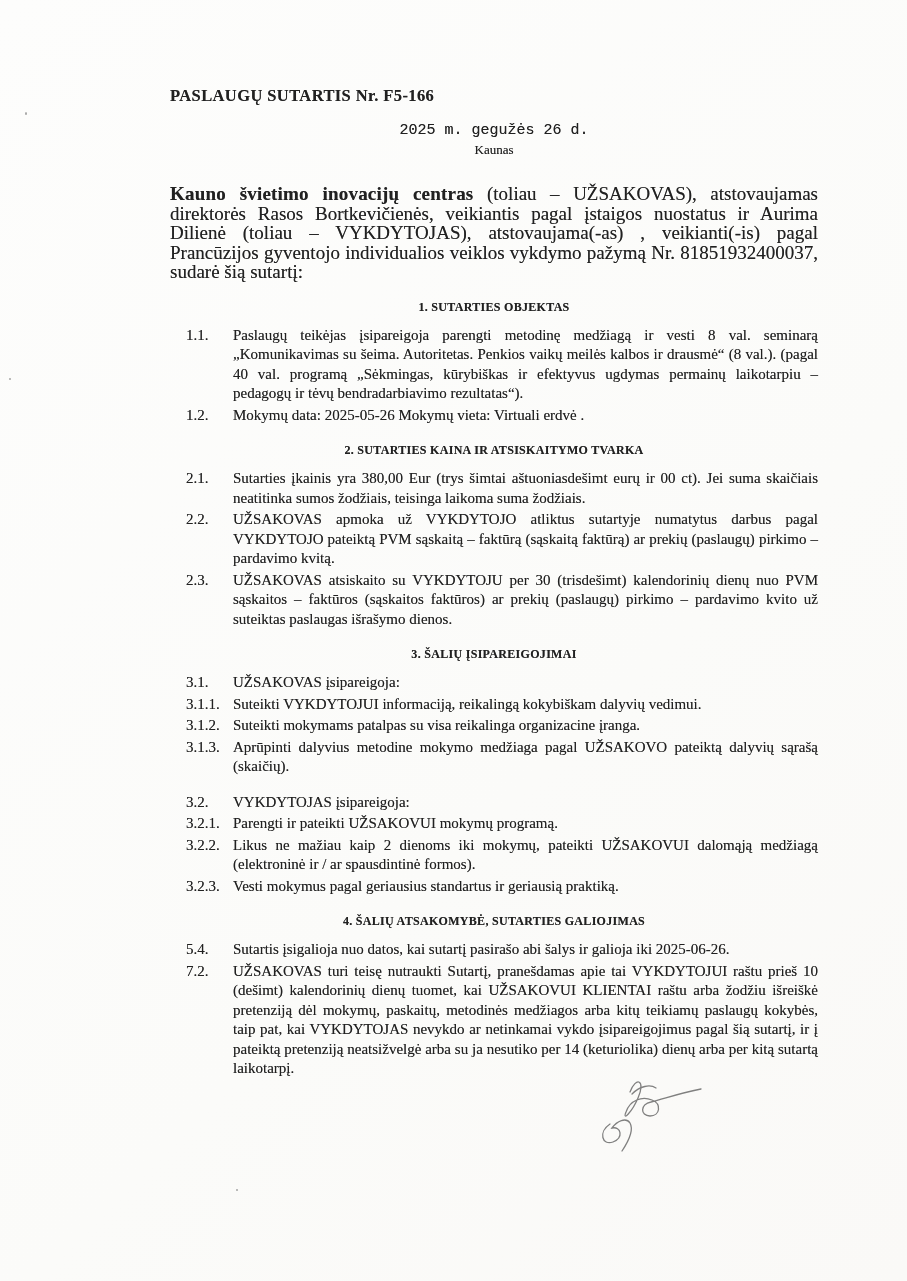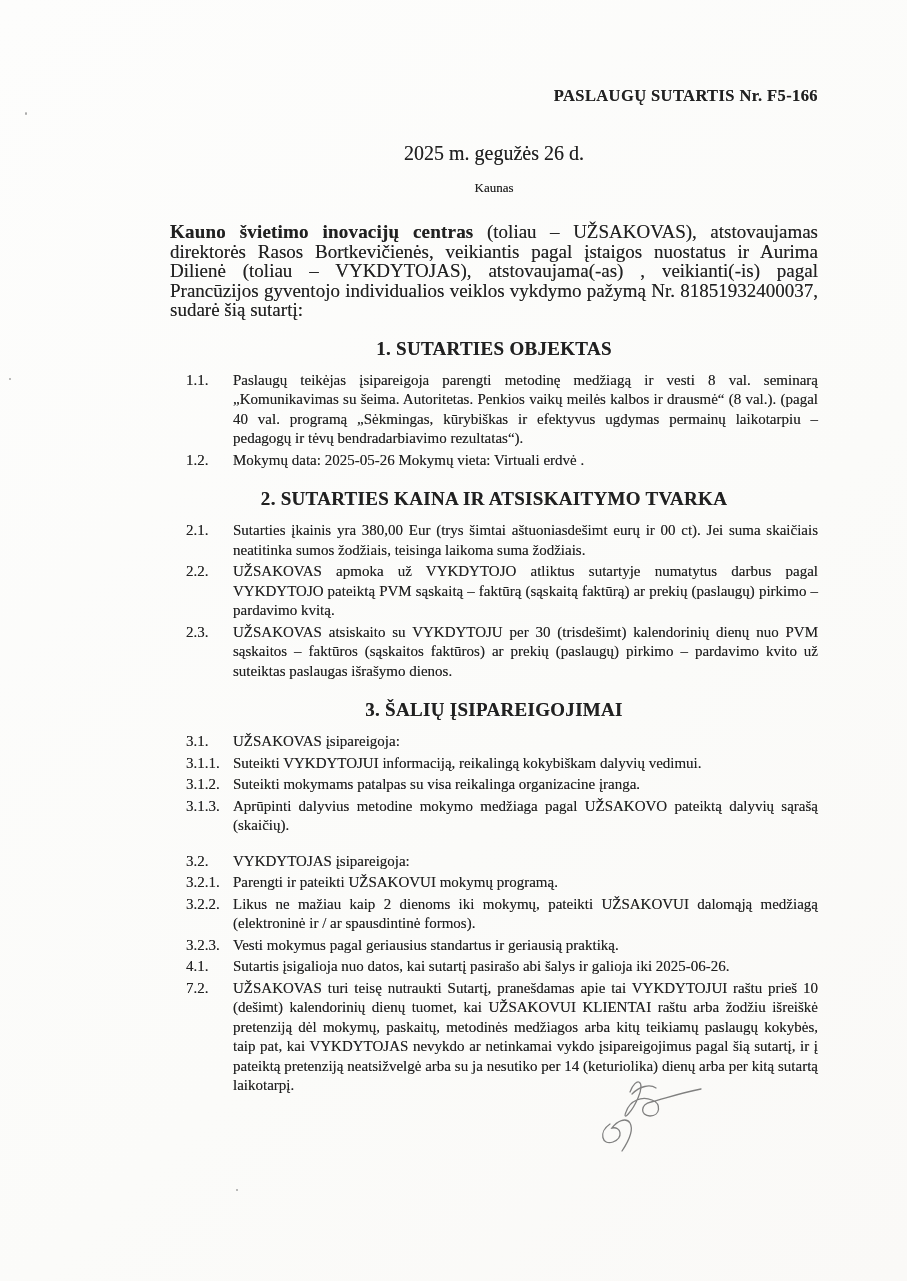--- a/index.html
+++ b/index.html
@@ -18,33 +18,33 @@
   }
   .content {
     position: absolute;
     top: 86px; left: 170px;
     width: 648px;
   }
   .center { text-align: center; }
   .doc-title {
     font-size: 16.5px; font-weight: bold;
     letter-spacing: 0.4px;
-    margin: 0 0 36px 0;
-    text-align: right;
+    margin: 0 0 16px 0;
+    text-align: left;
   }
-  .date-line { font-size: 20px; margin-bottom: 15px; }
+  .date-line { font-size: 15px; margin-bottom: 3px; font-family: Liberation Mono, monospace; }
   .city-line { font-size: 13px; margin-bottom: 26px; }
   .intro {
     font-size: 19px; line-height: 19.5px;
     text-align: justify;
     margin: 0 0 10px 0;
   }
   .intro b { letter-spacing: 0.2px; }
   .section-heading {
-    font-size: 19px; font-weight: bold;
+    font-size: 12px; font-weight: bold;
     text-align: center;
     letter-spacing: 0.3px;
     margin: 18px 0 11px 0;
   }
   .clause {
     display: flex;
     font-size: 15px; line-height: 19.5px;
     margin: 0 0 2px 16px;
   }
   .clause .num {
@@ -134,22 +134,23 @@
     </div>
     <div class="clause">
       <span class="num">3.2.2.</span>
       <span class="txt">Likus ne mažiau kaip 2 dienoms iki mokymų, pateikti UŽSAKOVUI dalomąją medžiagą (elektroninė ir / ar spausdintinė formos).</span>
     </div>
     <div class="clause">
       <span class="num">3.2.3.</span>
       <span class="txt">Vesti mokymus pagal geriausius standartus ir geriausią praktiką.</span>
     </div>
 
+    <h2 class="section-heading">4. ŠALIŲ ATSAKOMYBĖ, SUTARTIES GALIOJIMAS</h2>
     <div class="clause">
-      <span class="num">4.1.</span>
+      <span class="num">5.4.</span>
       <span class="txt">Sutartis įsigalioja nuo datos, kai sutartį pasirašo abi šalys ir galioja iki 2025-06-26.</span>
     </div>
     <div class="clause">
       <span class="num">7.2.</span>
       <span class="txt">UŽSAKOVAS turi teisę nutraukti Sutartį, pranešdamas apie tai VYKDYTOJUI raštu prieš 10 (dešimt) kalendorinių dienų tuomet, kai UŽSAKOVUI KLIENTAI raštu arba žodžiu išreiškė pretenziją dėl mokymų, paskaitų, metodinės medžiagos arba kitų teikiamų paslaugų kokybės, taip pat, kai VYKDYTOJAS nevykdo ar netinkamai vykdo įsipareigojimus pagal šią sutartį, ir į pateiktą pretenziją neatsižvelgė arba su ja nesutiko per 14 (keturiolika) dienų arba per kitą sutartą laikotarpį.</span>
     </div>
 
   </div>
 
   <div class="signature">

